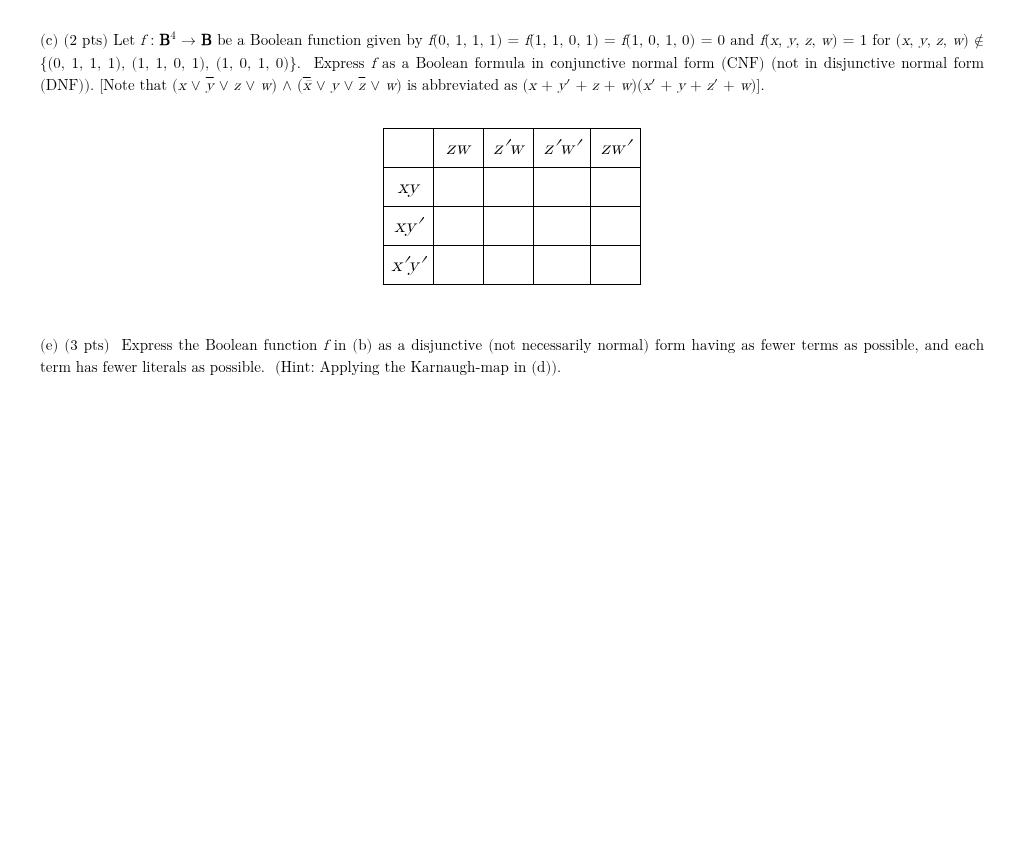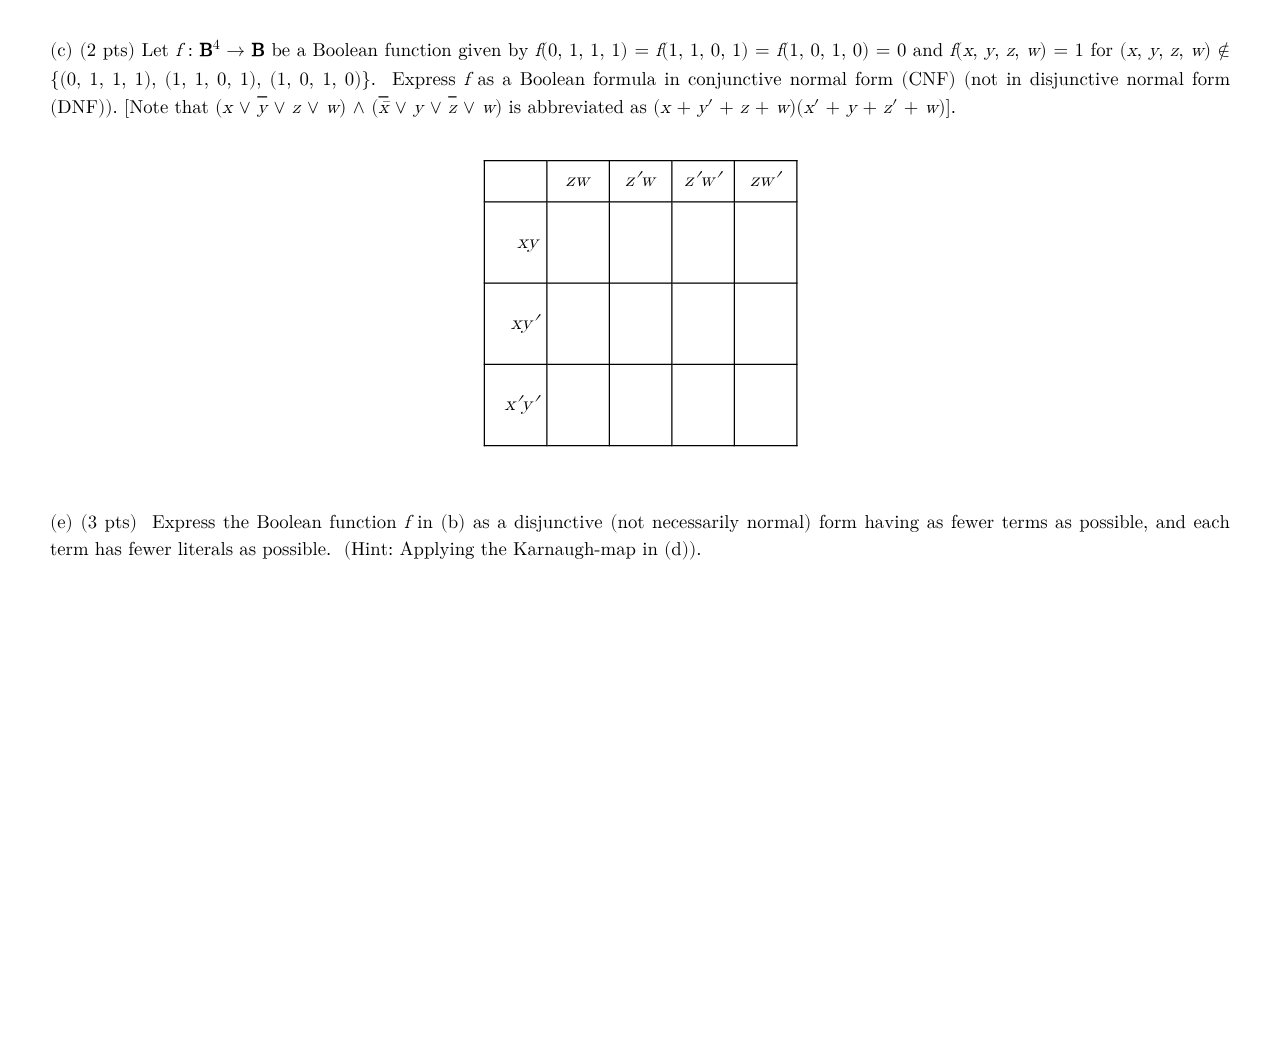--- a/index.html
+++ b/index.html
@@ -41,40 +41,40 @@
 
     
     .k-map-container {
       display: flex;
       justify-content: center;
       margin: 16px 0 20px 0;
     }
 
     .k-map {
       border-collapse: collapse;
-      font-size: 16px;
+      font-size: 20px;
     }
 
     .k-map th, .k-map td {
       border: 1px solid #000;
       padding: 4px 10px;
       text-align: center;
       min-width: 50px;
       height: 28px;
     }
 
     .k-map th {
       font-weight: normal;
       font-style: italic;
     }
 
     .k-map td.row-label {
       font-style: italic;
-      text-align: right;
-      padding: 20px 6px;
+      text-align: center;
+      padding: 4px 6px;
     }
 
     .k-map td.empty-cell {
       min-width: 50px;
       background: #fff;
     }
 
     .k-map .corner-cell {
       border: 1px solid #000;
       background: #fff;

